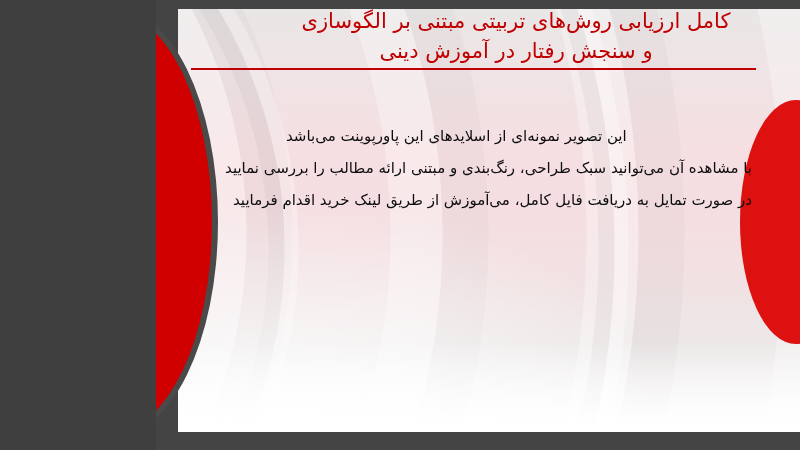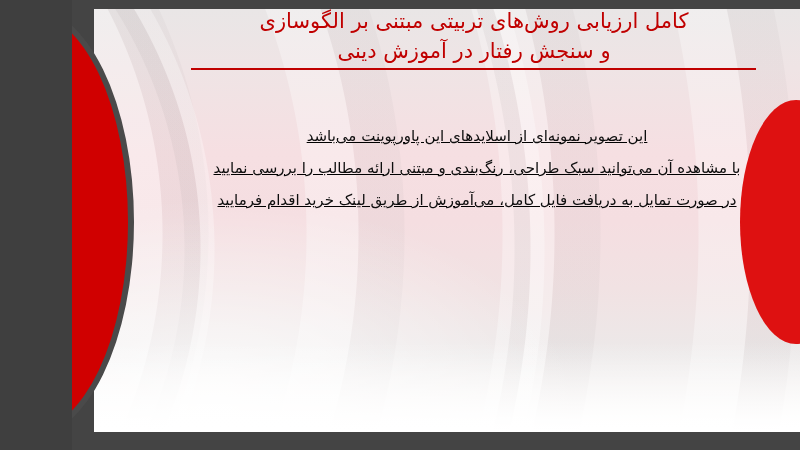--- a/index.html
+++ b/index.html
@@ -3,21 +3,21 @@
 <meta charset="utf-8">
 <title>Slide</title>
 <style>
   html, body {
     margin: 0;
     padding: 0;
     background: #3f3f3f;
   }
   #slide {
     position: relative;
-    width: 728px;
+    width: 644px;
     height: 450px;
     overflow: hidden;
     background: #444444;
     font-family: "DejaVu Sans", "Liberation Sans", sans-serif;
   }
 
   
   .frame-top {
     position: absolute;
     left: 0; top: 0;
@@ -158,23 +158,22 @@
     margin-left: 14px;
   }
 
   
   .body-block {
     position: absolute;
     z-index: 6;
     top: 120px;
     right: 48px;
     left: 130px;
-    text-align: center;
+    text-align: left;
     direction: rtl;
-    text-decoration: underline;
   }
   .body-line {
     color: #0d0d0d;
     font-size: 15px;
     line-height: 32px;
     white-space: nowrap;
   }
 </style>
 </head>
 <body>

